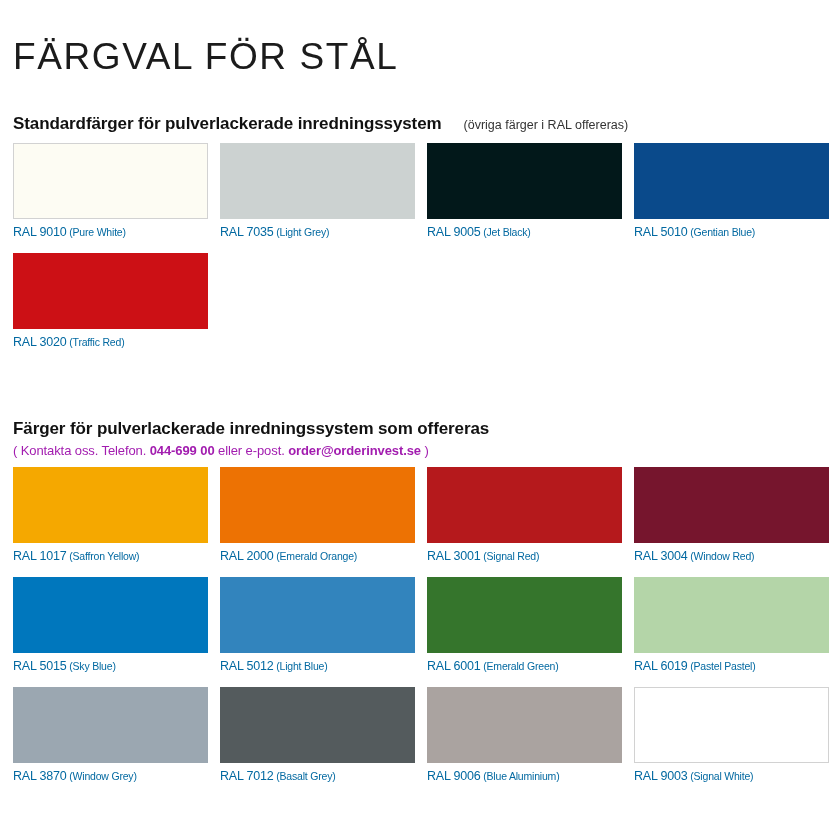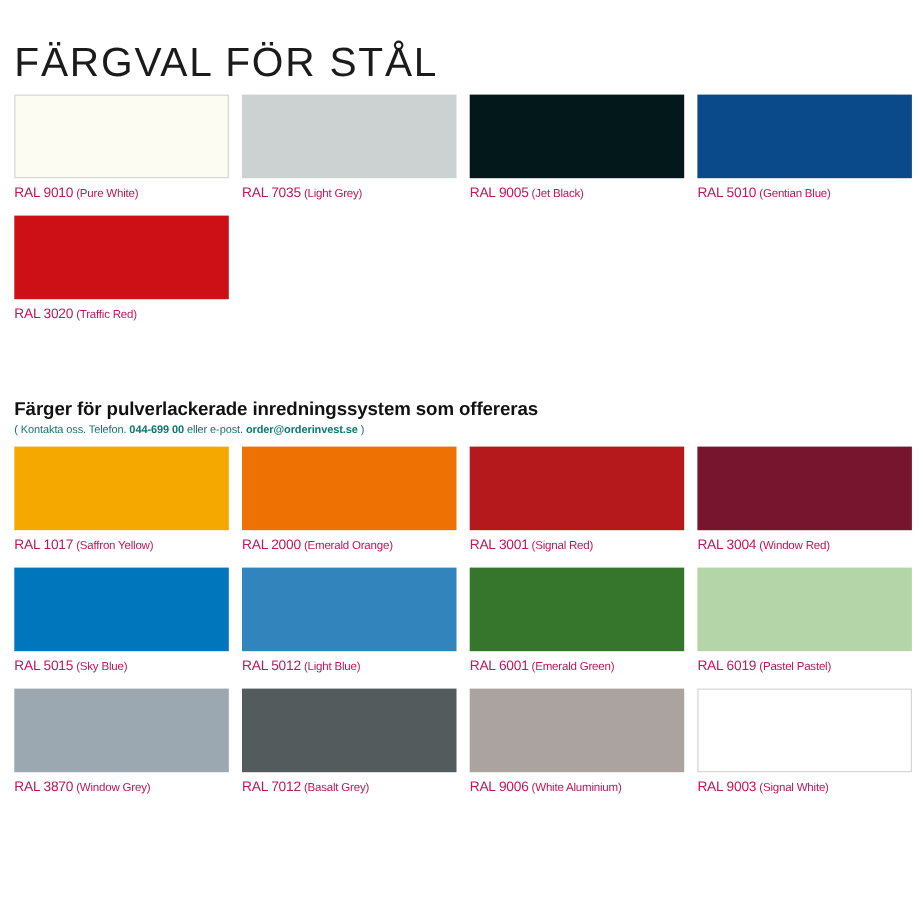--- a/index.html
+++ b/index.html
@@ -47,22 +47,22 @@
     letter-spacing: -0.1px;
     white-space: nowrap;
   }
   .section-note {
     font-size: 12.5px;
     font-weight: 400;
     color: #333333;
     white-space: nowrap;
   }
   .contact-line {
-    font-size: 10px;
-    color: #0f766e;
+    font-size: 13px;
+    color: #a21caf;
     margin-top: 4px;
     letter-spacing: -0.1px;
     white-space: nowrap;
   }
   .contact-line .strong {
     font-weight: bold;
   }
   .grid {
     display: grid;
     grid-template-columns: repeat(4, 195px);
@@ -77,21 +77,21 @@
   .swatch {
     width: 195px;
     height: 76px;
     box-sizing: border-box;
   }
   .swatch.bordered {
     border: 1px solid #d2d2d2;
   }
   .cell-label {
     font-size: 12.5px;
-    color: #be185d;
+    color: #0369a1;
     margin-top: 6px;
     white-space: nowrap;
     letter-spacing: -0.2px;
   }
   .cell-label .ral-code {
     font-weight: 400;
   }
   .cell-label .ral-name {
     font-size: 10.5px;
   }
@@ -100,20 +100,24 @@
   }
 </style>
 </head>
 <body>
 
 <div class="page">
 
   <h1 class="doc-title">FÄRGVAL FÖR STÅL</h1>
 
   <div class="section">
+    <div class="section-head">
+      <span class="section-title">Standardfärger för pulverlackerade inredningssystem</span>
+      <span class="section-note">(övriga färger i RAL offereras)</span>
+    </div>
     <div class="grid" id="grid-standard">
         <div class="cell">
           <div class="swatch bordered" style="background: rgb(253, 252, 243);"></div>
           <div class="cell-label"><span class="ral-code">RAL 9010</span><span class="ral-name"> (Pure White)</span></div>
         </div>
         <div class="cell">
           <div class="swatch" style="background: rgb(204, 210, 209);"></div>
           <div class="cell-label"><span class="ral-code">RAL 7035</span><span class="ral-name"> (Light Grey)</span></div>
         </div>
         <div class="cell">
@@ -178,21 +182,21 @@
         <div class="cell">
           <div class="swatch" style="background: rgb(155, 167, 177);"></div>
           <div class="cell-label"><span class="ral-code">RAL 3870</span><span class="ral-name"> (Window Grey)</span></div>
         </div>
         <div class="cell">
           <div class="swatch" style="background: rgb(84, 91, 93);"></div>
           <div class="cell-label"><span class="ral-code">RAL 7012</span><span class="ral-name"> (Basalt Grey)</span></div>
         </div>
         <div class="cell">
           <div class="swatch" style="background: rgb(170, 163, 160);"></div>
-          <div class="cell-label"><span class="ral-code">RAL 9006</span><span class="ral-name"> (White Aluminium)</span></div>
+          <div class="cell-label"><span class="ral-code">RAL 9006</span><span class="ral-name"> (Blue Aluminium)</span></div>
         </div>
         <div class="cell">
           <div class="swatch bordered" style="background: rgb(255, 255, 255);"></div>
           <div class="cell-label"><span class="ral-code">RAL 9003</span><span class="ral-name"> (Signal White)</span></div>
         </div>
       </div>
   </div>
 
 </div>
 

